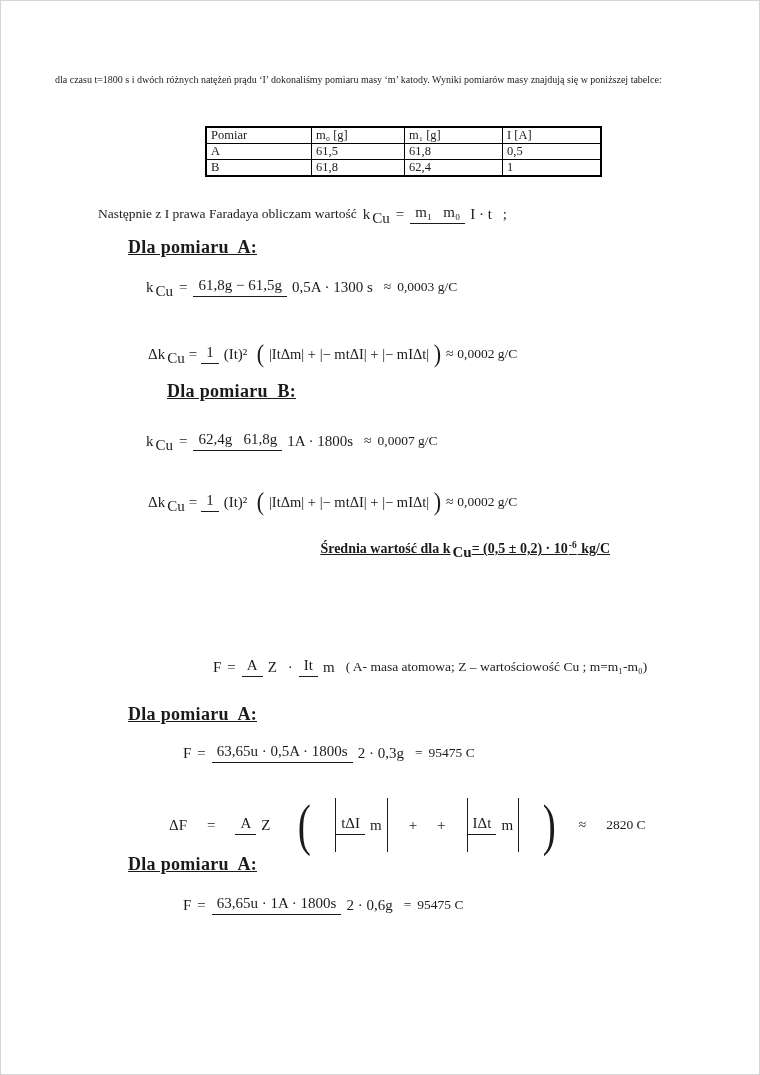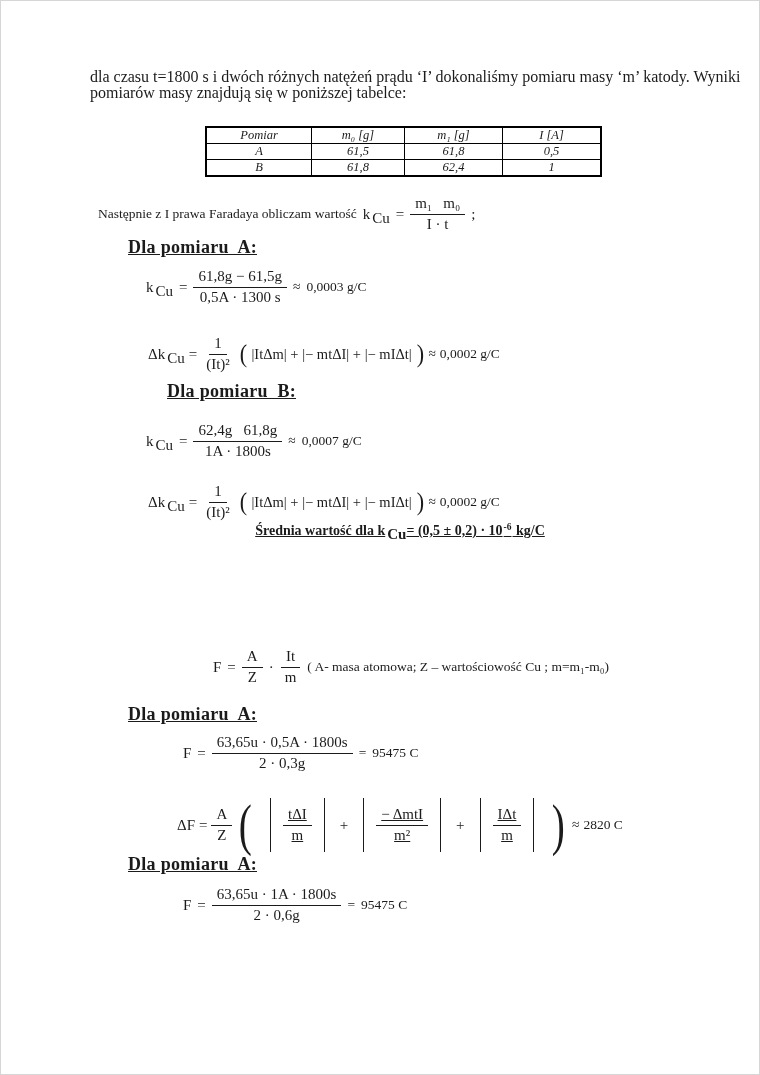--- a/index.html
+++ b/index.html
@@ -2,57 +2,57 @@
 <html><head>
 <meta charset="utf-8">
 <style>
   html,body { margin:0; padding:0; background:#ffffff; }
   .page {
     position:relative; width:760px; height:1075px; background:#ffffff;
     font-family:"Liberation Serif", serif; color:#1b1b1b;
     box-shadow: inset 0 0 0 1px #d6d6d6;
     overflow:hidden;
   }
-  .para { position:absolute; font-size:16px; line-height:16px;margin-left:35px; }
+  .para { position:absolute; font-size:10px; line-height:21px; }
   .heading {
     position:absolute; font-size:18px; text-decoration:underline;
     white-space:pre; letter-spacing:0.3px;font-weight:bold;
   }
   .mrow {
     position:absolute; display:flex; align-items:center; gap:6px;
     font-size:15px; white-space:pre;
   }
   .mrow .txt { font-size:13.5px; }
   .res { font-size:13.5px; }
-  .frac { display:inline-flex; flex-direction:column; align-items:center; line-height:1.15; }
+  .frac { display:inline-flex; flex-direction:row; align-items:center; line-height:1.15; }
   .frac .num, .frac .den { padding:0 5px; white-space:pre; text-align:center; }
   .frac .num { border-bottom:1.4px solid #1b1b1b; padding-bottom:1px; }
   .frac .den { padding-top:1px; }
   .ksym { display:inline-flex; align-items:baseline; }
   .sub { font-size:15px; position:relative; top:4px; margin-left:2px; }
   .sup { font-size:9.5px; position:relative; top:-5px; margin:0 1px; }
   .bigp { font-size:26px; line-height:0.8; transform:scaleX(0.85); font-weight:400; }
   .hugep { font-size:56px; line-height:0.8; transform:scaleX(0.7); font-weight:300; }
   .absterm {
     display:inline-flex; align-items:center; align-self:stretch;
     border-left:1.4px solid #1b1b1b; border-right:1.4px solid #1b1b1b;
-    padding:3px 12px; margin:3px 11px;text-decoration:underline;
-  }
-  .avg-wrap { position:absolute; left:190px; top:521px; width:420px; text-align:center;font-family:Liberation Serif, serif; }
+    padding:3px 0; margin:3px 1px;
+  }
+  .avg-wrap { position:absolute; left:190px; top:539px; width:420px; text-align:right;font-family:Liberation Serif, serif; }
   .avg {
     display:inline-block; font-size:14px; font-weight:bold;
     text-decoration:underline; white-space:pre;
   }
   table.data-table {
     position:absolute; left:205px; top:126px; border-collapse:collapse;
     border:2px solid #000; font-size:12.5px;
   }
   table.data-table th, table.data-table td {
-    border:1px solid #000; text-align:center; font-weight:normal;
-    height:15px; padding:0 4px; line-height:15px;font-style:italic;
+    border:1px solid #000; text-align:left; font-weight:normal;
+    height:15px; padding:0 4px; line-height:15px;
   }
   .w1{width:96px}.w2{width:84px}.w3{width:89px}.w4{width:89px}
 </style>
 </head>
 <body>
 
 <div class="page">
 
   <div class="para" style="left:55px; top:69px; width:660px;">dla czasu t=1800 s i dwóch różnych natężeń prądu ‘I’ dokonaliśmy pomiaru masy ‘m’ katody. Wyniki pomiarów masy znajdują się w poniższej tabelce:</div>
 
@@ -172,41 +172,35 @@
     <span>F</span>
     <span>=</span>
     <span class="frac">
       <span class="num">63,65u · 0,5A · 1800s</span>
       <span class="den">2 · 0,3g</span>
     </span>
     <span class="res">=</span>
     <span class="res">95475 C</span>
   </div>
 
-  <div class="mrow" style="left:177px; top:795px; height:60px; gap:4px;">
+  <div class="mrow" style="left:169px; top:795px; height:60px; gap:20px;">
     <span>ΔF</span>
     <span>=</span>
     <span class="frac">
       <span class="num">A</span>
       <span class="den">Z</span>
     </span>
     <span class="hugep">(</span>
     <span class="absterm">
       <span class="frac">
         <span class="num">tΔI</span>
         <span class="den">m</span>
       </span>
     </span>
     <span>+</span>
-    <span class="absterm">
-      <span class="frac">
-        <span class="num">− ΔmtI</span>
-        <span class="den">m²</span>
-      </span>
-    </span>
     <span>+</span>
     <span class="absterm">
       <span class="frac">
         <span class="num">IΔt</span>
         <span class="den">m</span>
       </span>
     </span>
     <span class="hugep">)</span>
     <span class="res">≈</span>
     <span class="res">2820 C</span>

